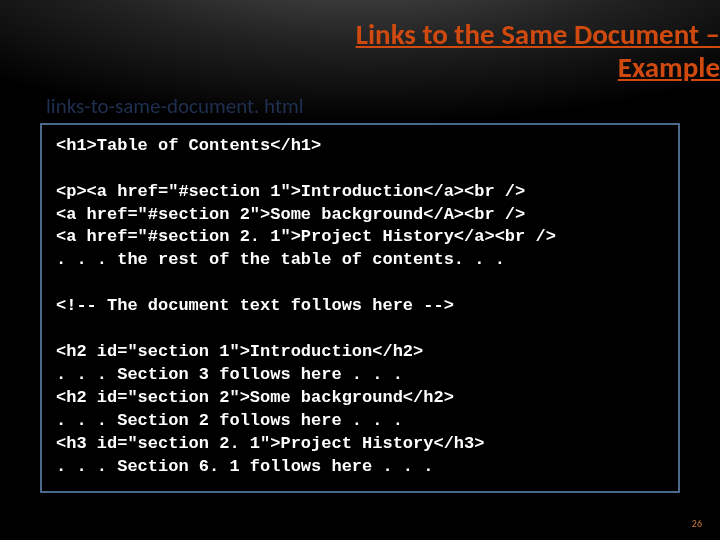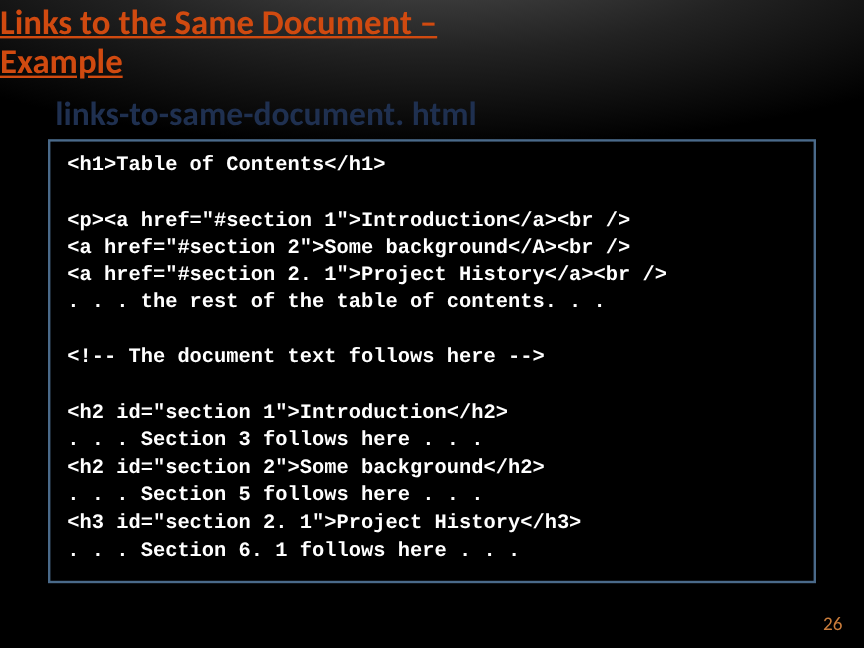--- a/index.html
+++ b/index.html
@@ -1,20 +1,20 @@
 <!DOCTYPE html>
 <html><head>
 <meta charset="utf-8">
 <style>
   html,body{margin:0;padding:0;width:720px;height:540px;background:#000;font-family:Calibri,Arial,sans-serif;overflow:hidden}
   .slide{position:relative;width:720px;height:540px;background:radial-gradient(ellipse 140% 60% at 50% -10%,#555 0%,#222 30%,#000 55%);}
-  .title{color:#d04a10;font-size:29px;font-weight:600;text-align:left;text-decoration:underline;padding-top:2px;line-height:1.15}
-  .subtitle{color:#1f3050;font-size:28px;font-weight:700;margin:8px 0 4px 46px}
+  .title{color:#d04a10;font-size:29px;font-weight:600;text-align:right;text-decoration:underline;padding-top:18px;line-height:1.15}
+  .subtitle{color:#1f3050;font-size:21px;font-weight:400;margin:8px 0 4px 46px}
   .codebox{margin:0 40px;border:2px solid #4a6a8a;background:rgba(0,0,0,0.55);padding:10px 14px 12px 14px;font-family:Consolas,'Courier New',monospace;font-size:17px;font-weight:700;line-height:1.35;color:#fff;white-space:pre}
-  .pagenum{position:absolute;right:18px;bottom:10px;color:#c97c3b;font-size:16px}
+  .pagenum{position:absolute;right:18px;bottom:10px;color:#c97c3b;font-size:10px}
 </style>
 </head>
 <body>
 
 <div class="slide">
   <div class="title">
     <span>Links to the Same Document –</span><br>
     <span>Example</span>
   </div>
   <div class="subtitle">links-to-same-document. html</div>
@@ -23,17 +23,17 @@
 <span>&lt;p&gt;&lt;a href="#section 1"&gt;Introduction&lt;/a&gt;&lt;br /&gt;</span>
 <span>&lt;a href="#section 2"&gt;Some background&lt;/A&gt;&lt;br /&gt;</span>
 <span>&lt;a href="#section 2. 1"&gt;Project History&lt;/a&gt;&lt;br /&gt;</span>
 <span>. . . the rest of the table of contents. . .</span>
 <span></span>
 <span>&lt;!-- The document text follows here --&gt;</span>
 <span></span>
 <span>&lt;h2 id="section 1"&gt;Introduction&lt;/h2&gt;</span>
 <span>. . . Section 3 follows here . . .</span>
 <span>&lt;h2 id="section 2"&gt;Some background&lt;/h2&gt;</span>
-<span>. . . Section 5 follows here . . .</span>
+<span>. . . Section 2 follows here . . .</span>
 <span>&lt;h3 id="section 2. 1"&gt;Project History&lt;/h3&gt;</span>
 <span>. . . Section 6. 1 follows here . . .</span></div>
   <div class="pagenum">26</div>
 </div>
 
 </body></html>

